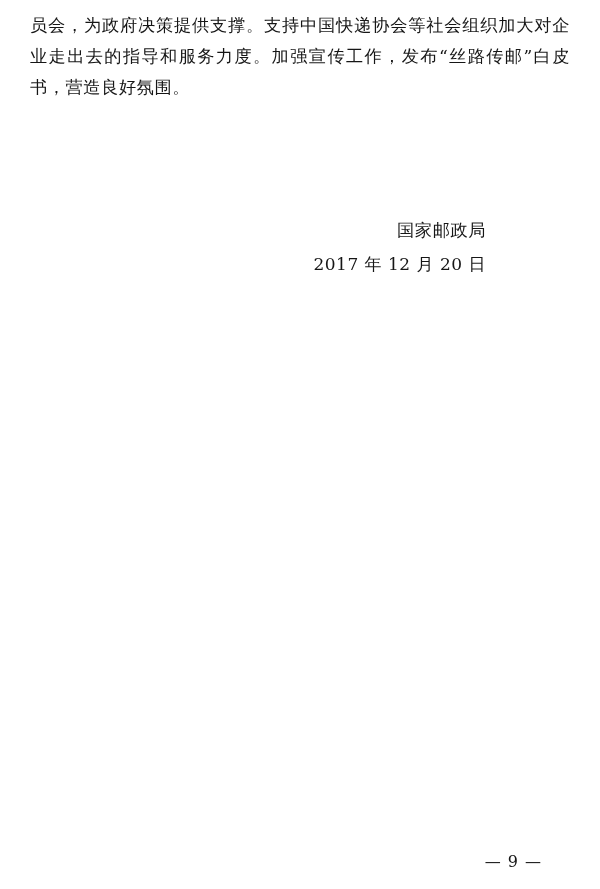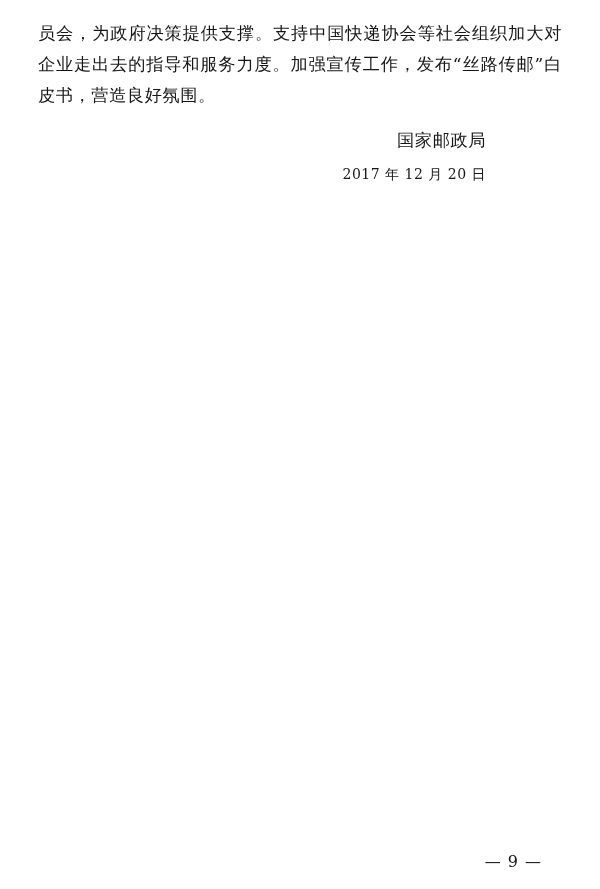--- a/index.html
+++ b/index.html
@@ -23,42 +23,43 @@
   }
   .body-text {
     padding-top: 6px;
   }
   .para {
     font-size: 17.2px;
     line-height: 30.8px;
     letter-spacing: 0.6px;
     text-align: justify;
     text-justify: inter-ideograph;
-    margin: 12px;
+    margin: 4px;
     color: #161616;
   }
   .para.indent {
     text-indent: 2.1em;
   }
   .gap-after-first {
     height: 1px;
   }
   .signature {
+    margin-top: 106px;
     text-align: right;
     padding-right: 88px;
   }
   .sig-line {
     font-size: 17.2px;
     line-height: 34px;
     letter-spacing: 0.6px;
     color: #161616;
     white-space: nowrap;
   }
   .sig-date {
-    font-size: 14px;
+    font-size: 17px;
     line-height: 34px;
     letter-spacing: 0.5px;
     color: #161616;
     white-space: nowrap;
   }
   .page-number {
     position: absolute;
     right: 58px;
     bottom: 18px;
     font-size: 16px;

